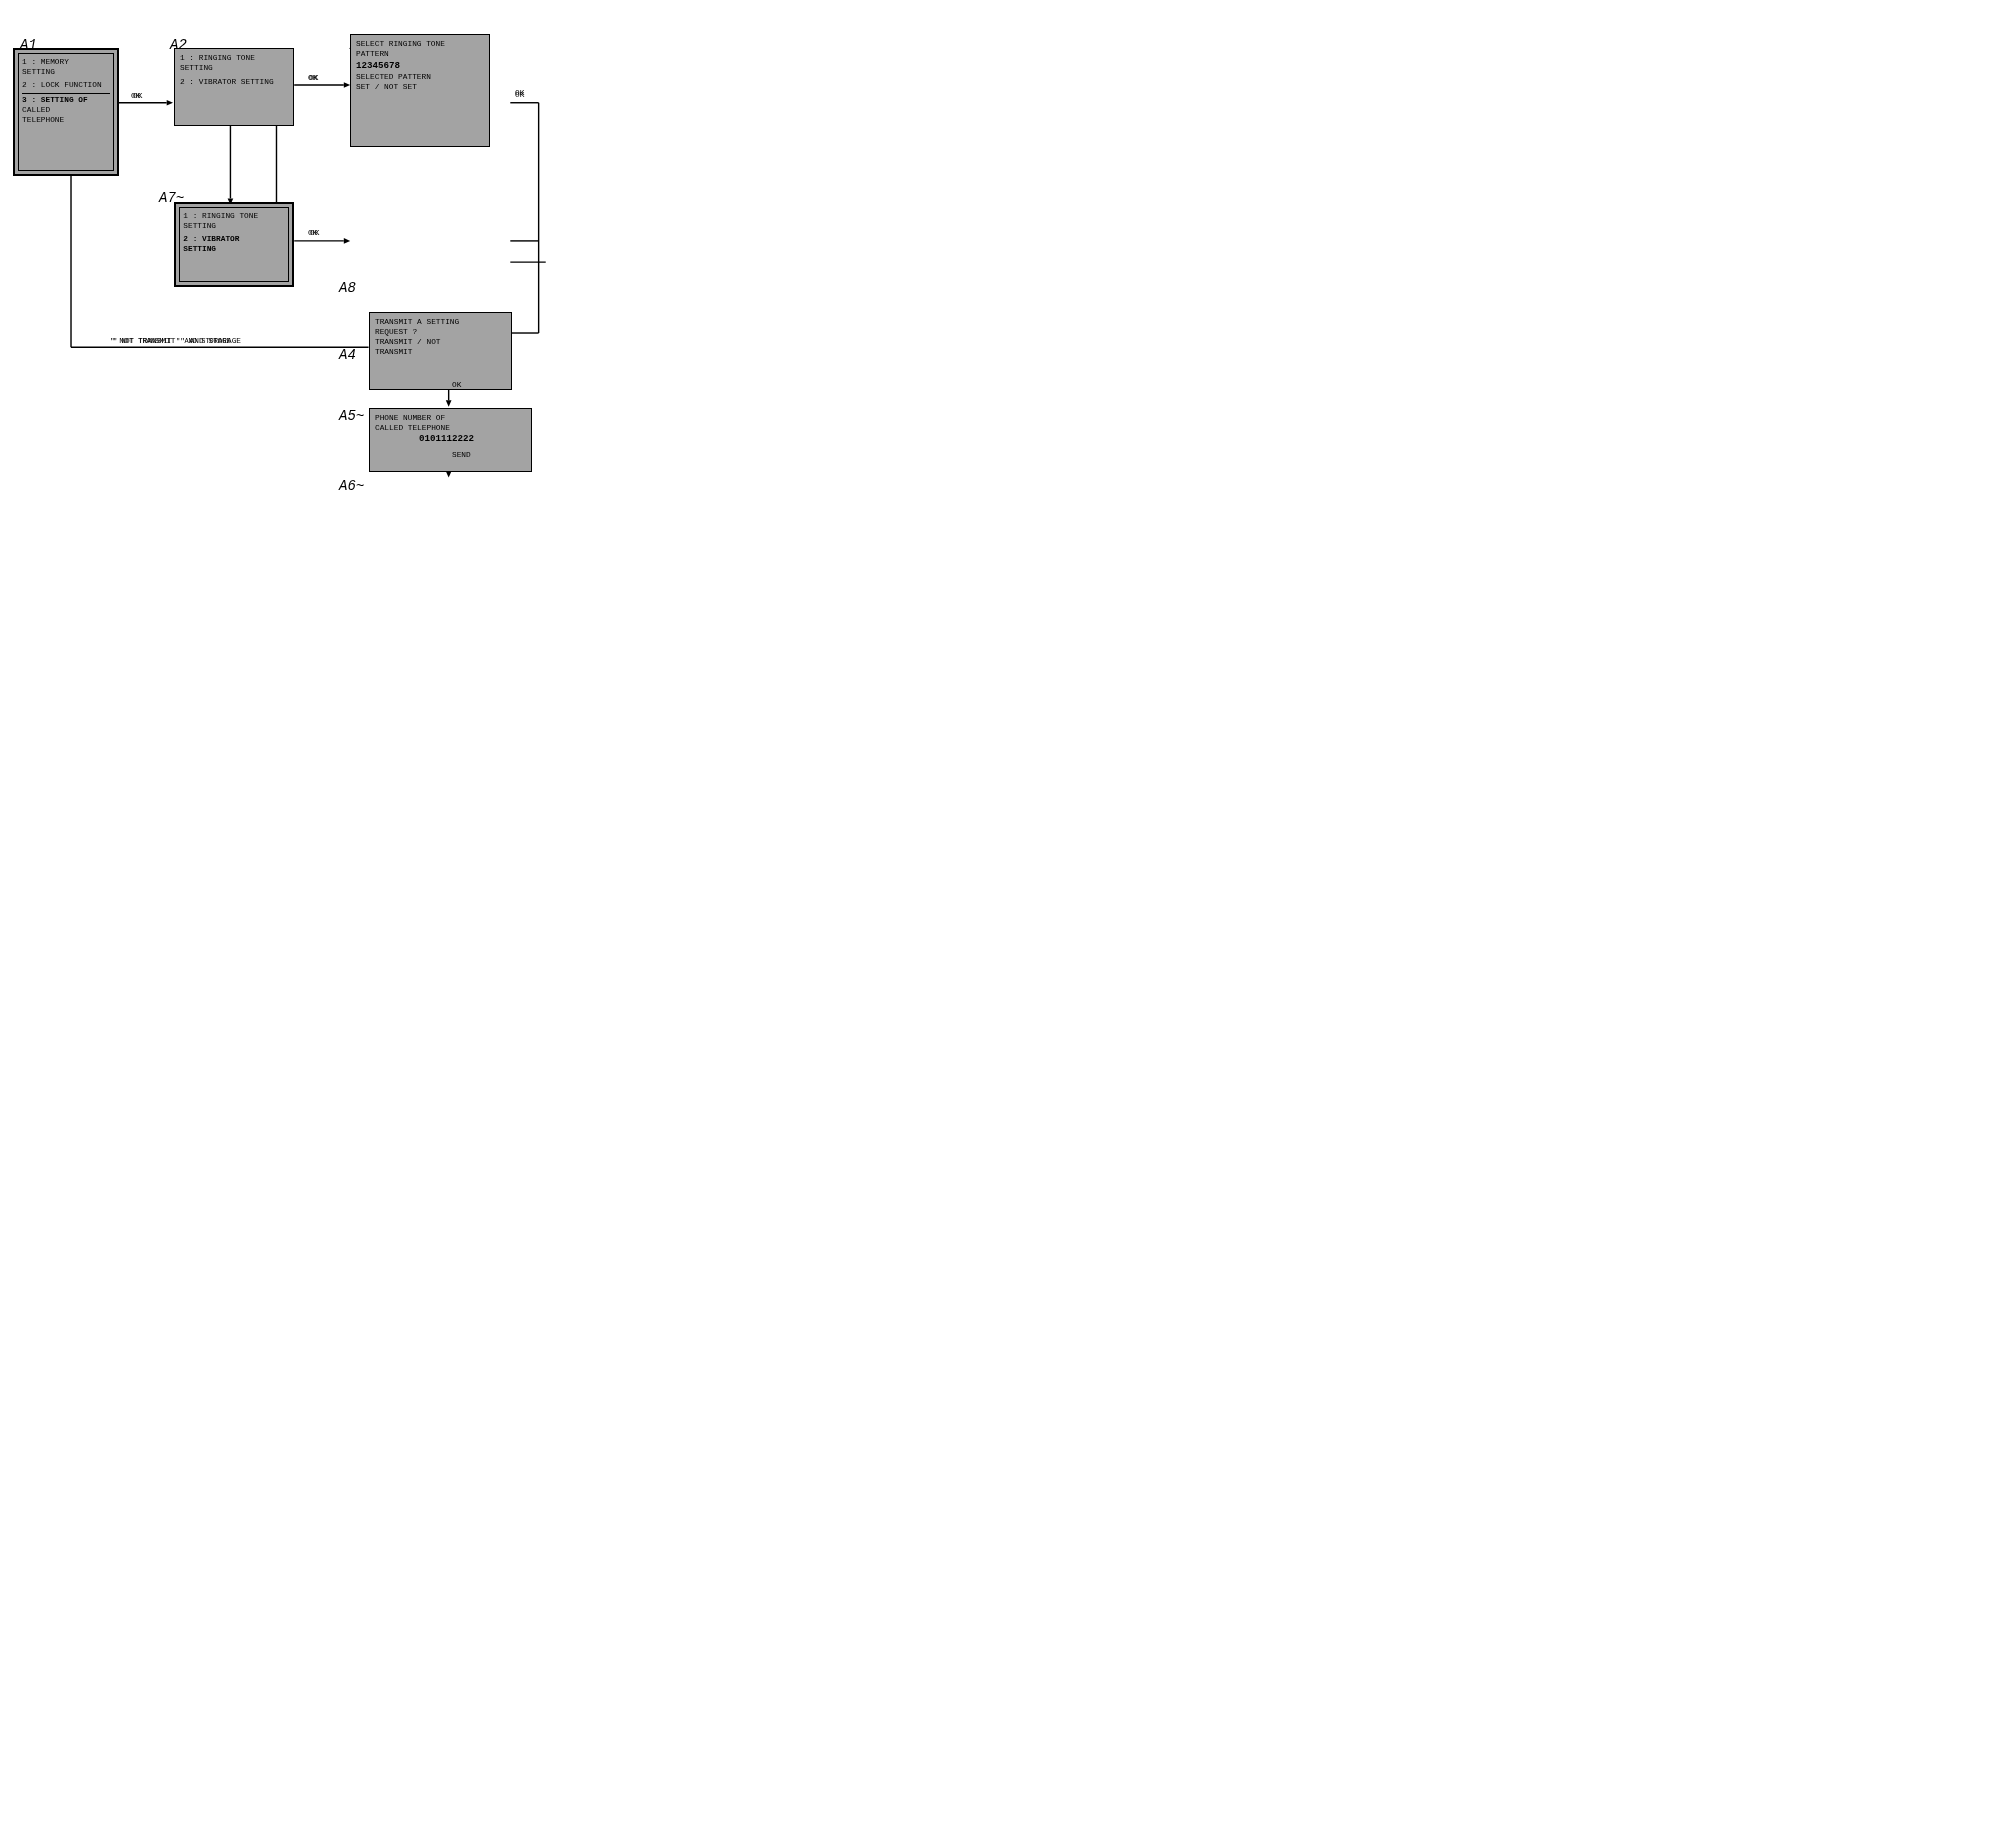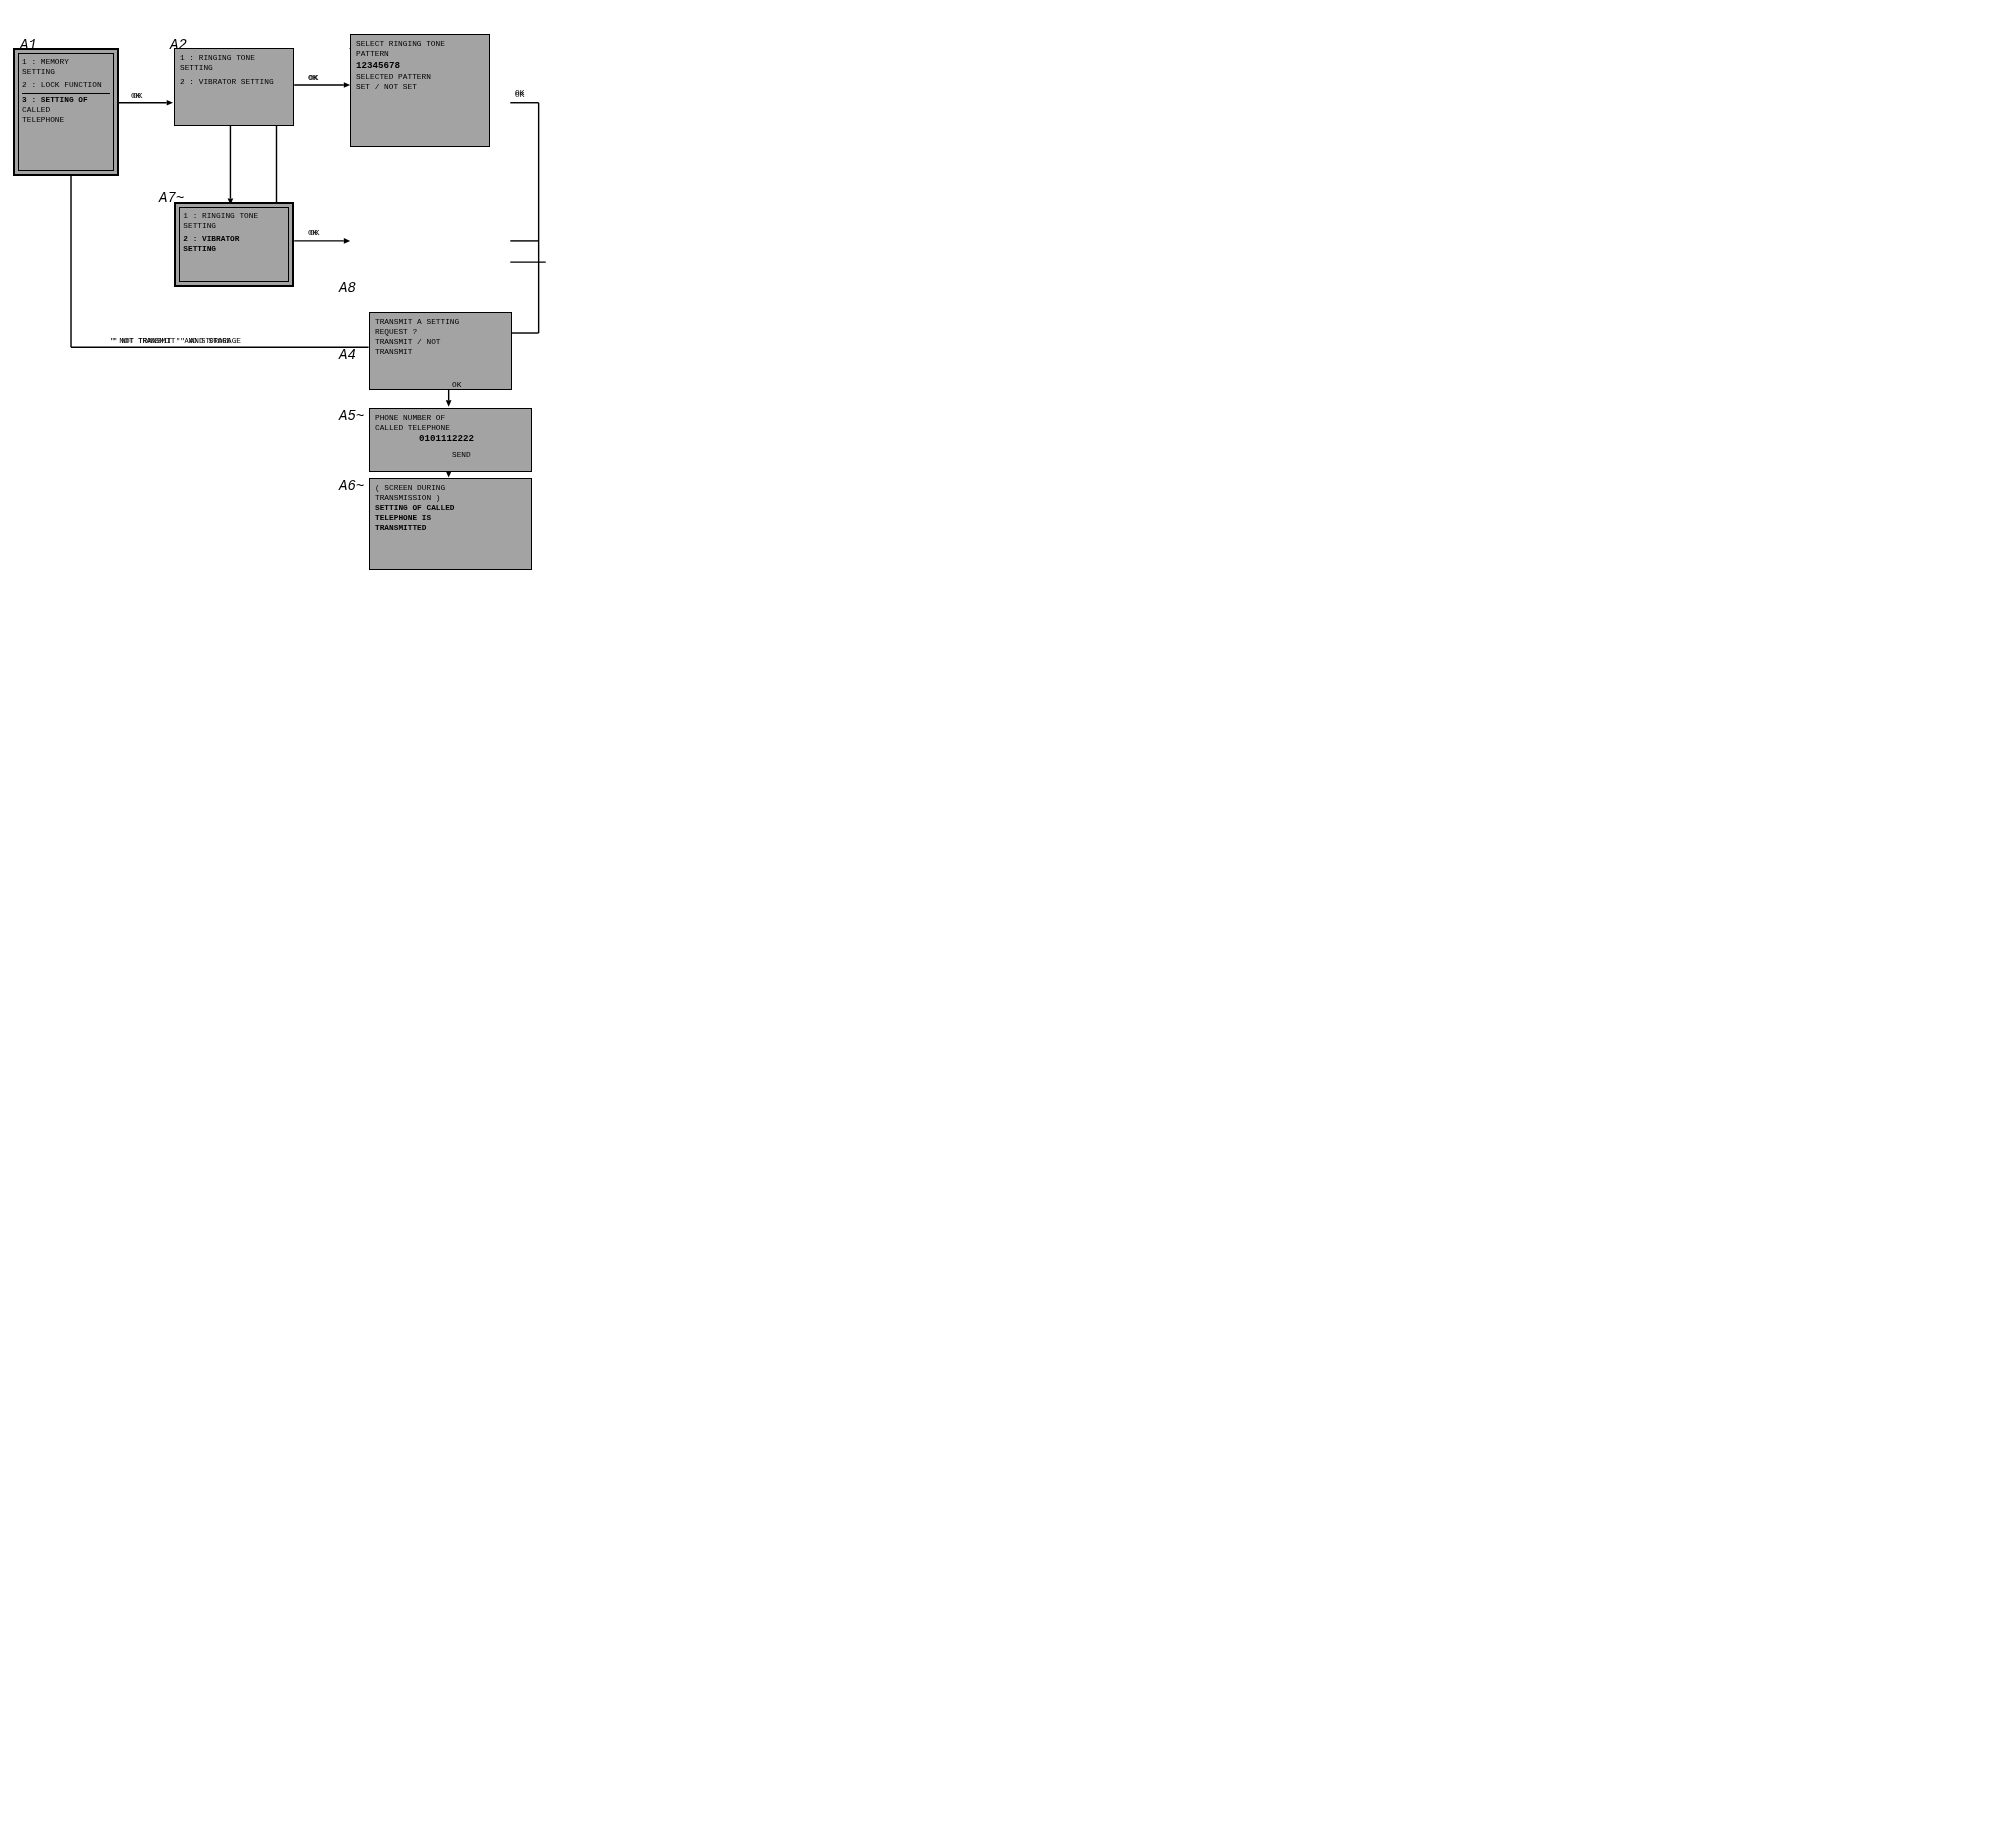--- a/index.html
+++ b/index.html
@@ -161,27 +161,20 @@
   <div class="label" style="left:339px; top:408px;">A5~</div>
 
   <div class="box" style="left:369px; top:408px; width:163px; height:64px;">
     <div>PHONE NUMBER OF</div>
     <div>CALLED TELEPHONE</div>
     <div style="font-size:9.2px; font-weight:bold;margin-left:44px;">0101112222</div>
   </div>
 
   <div class="label" style="left:339px; top:478px;">A6~</div>
 
-  <div class="box" style="left:369px; top:478px; width:163px; height:92px;">
-    <div>( SCREEN DURING</div>
-    <div>  TRANSMISSION )</div>
-    <div style="font-weight:bold;">SETTING OF CALLED</div>
-    <div style="font-weight:bold;">TELEPHONE IS</div>
-    <div style="font-weight:bold;">TRANSMITTED</div>
-  </div>
 
   <div style="position:absolute; left:133px; top:92px; font-size:7.8px; font-family:'Courier New';">OK</div>
   <div style="position:absolute; left:309px; top:74px; font-size:7.8px; font-family:'Courier New';">OK</div>
   <div style="position:absolute; left:515px; top:89px; font-size:7.8px; font-family:'Courier New';">OK</div>
   <div style="position:absolute; left:452px; top:381px; font-size:7.8px; font-family:'Courier New';">OK</div>
   <div style="position:absolute; left:452px; top:451px; font-size:7.8px; font-family:'Courier New';">SEND</div>
   <div style="position:absolute; left:310px; top:229px; font-size:7.8px; font-family:'Courier New';">OK</div>
   <div style="position:absolute; left:113px; top:337px; font-size:7px; font-family:'Courier New';">" NOT TRANSMIT " AND STORAGE</div>
 
 </div>

